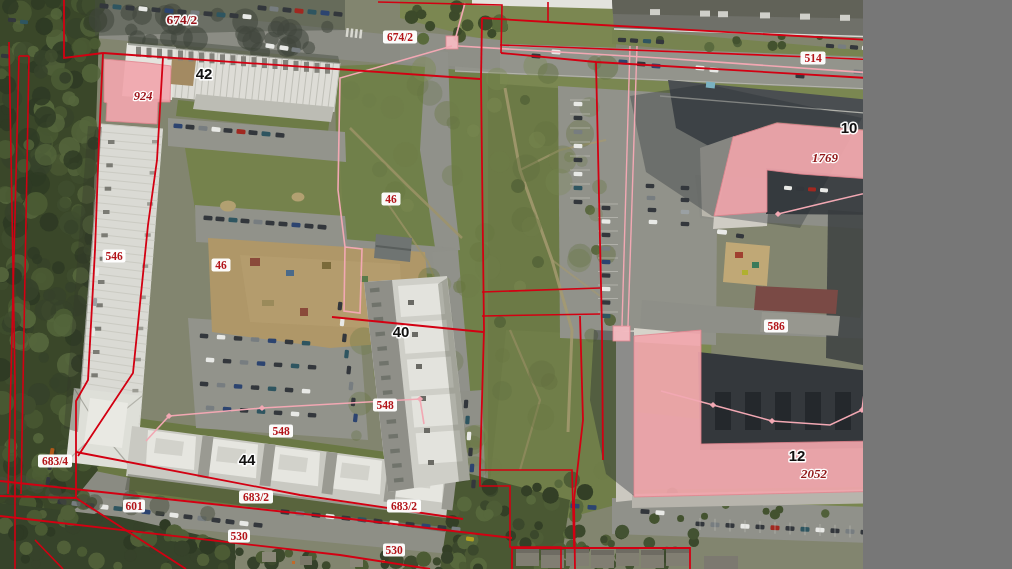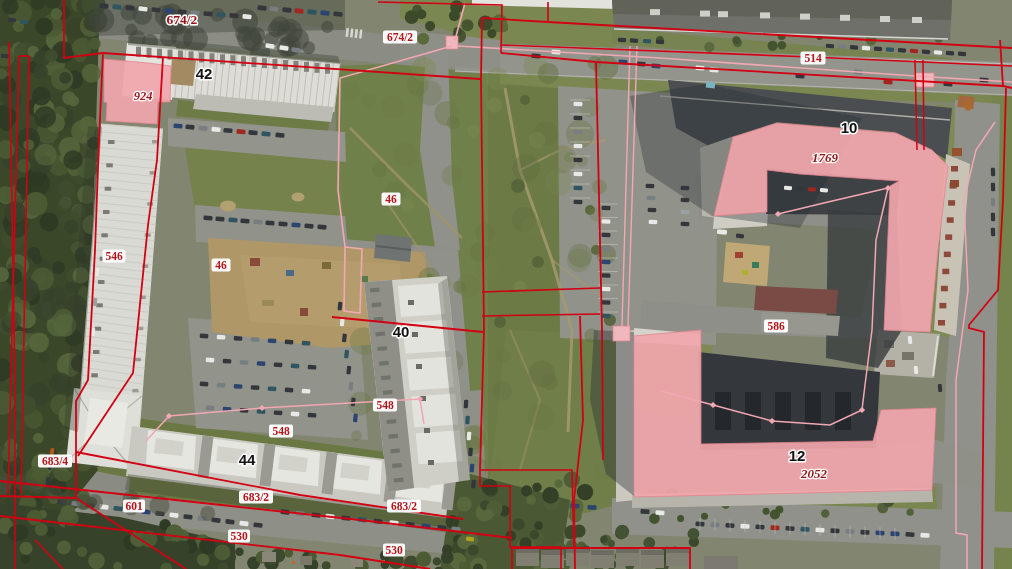--- a/index.html
+++ b/index.html
@@ -1,14 +1,14 @@
 <!DOCTYPE html>
 <html><head><meta charset="utf-8"><style>
 html,body{margin:0;padding:0;background:#777;}
-#map{width:1012px;height:569px;position:relative;overflow:hidden;font-family:"Liberation Sans",sans-serif;}
+#map{width:863px;height:569px;position:relative;overflow:hidden;font-family:"Liberation Sans",sans-serif;}
 </style></head><body>
 
 <div id="map">
 <svg width="1012" height="569" viewBox="0 0 1012 569">
 
 <rect x="0.0" y="0.0" width="1012.0" height="569.0" fill="#82856f"></rect>
 
 <polygon points="335.0,66.0 492.0,60.0 492.0,470.0 420.0,470.0 408.0,300.0 345.0,250.0 336.0,150.0" fill="#70804a"></polygon>
 
 <polygon points="488.0,60.0 610.0,70.0 612.0,340.0 580.0,340.0 584.0,480.0 488.0,480.0" fill="#6c7a46"></polygon>

